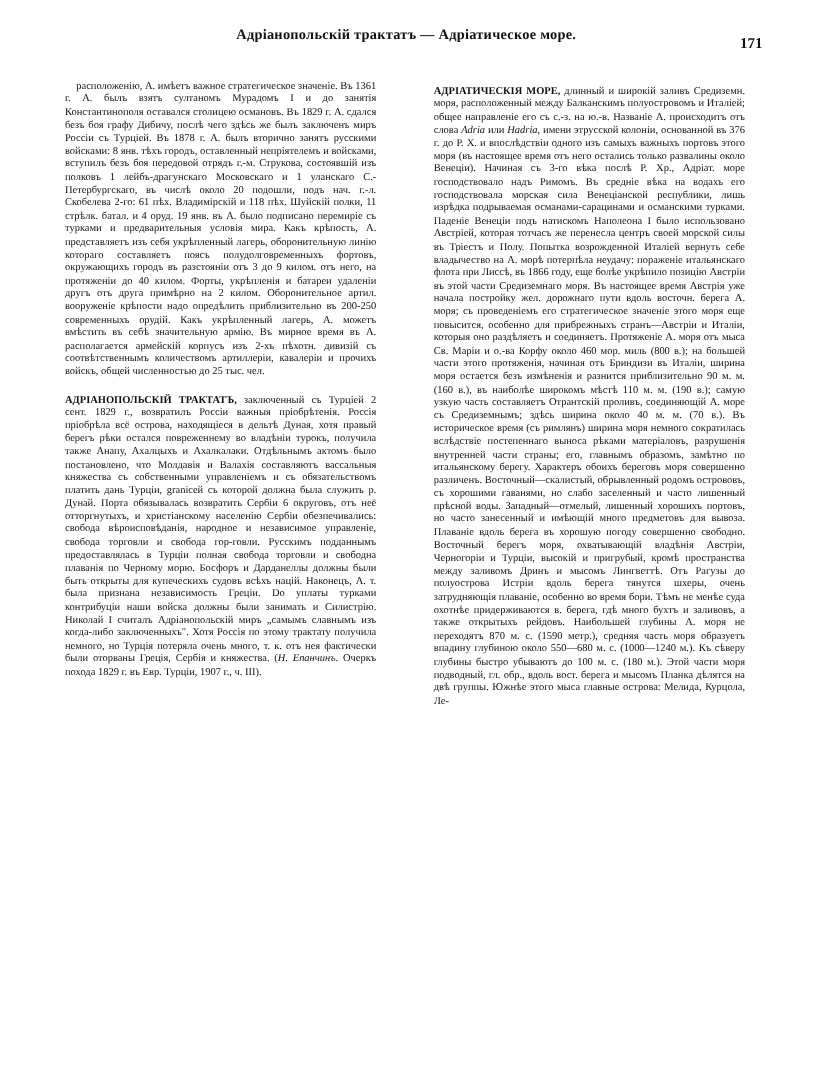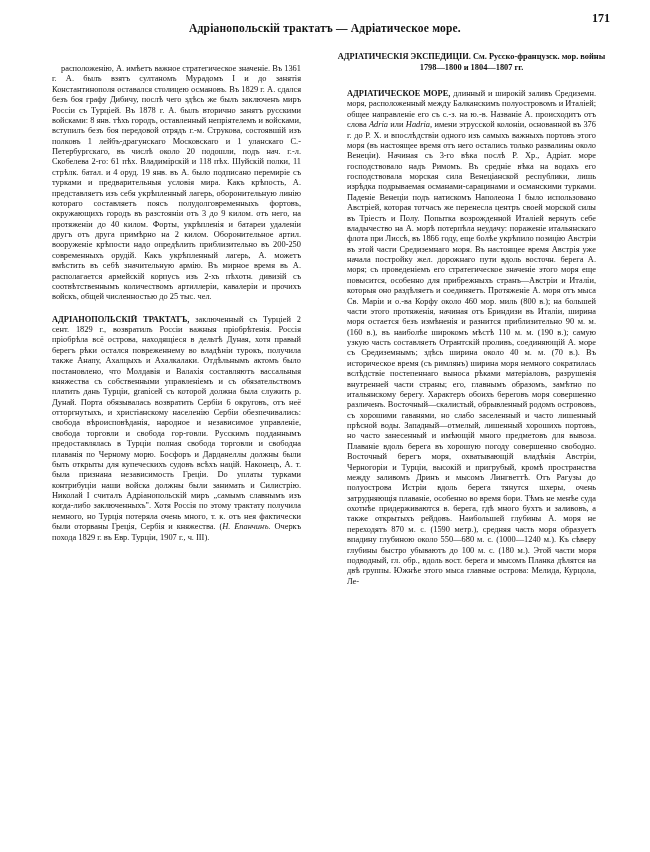--- a/index.html
+++ b/index.html
@@ -31,21 +31,21 @@
   }
   .header-title {
     font-size: 11.5px;
     font-weight: bold;
     letter-spacing: 0.2px;
     text-align: left;
   }
   .header-page {
     position: absolute;
     right: 0;
-    bottom: 16px;
+    bottom: 0;
     font-size: 12px;
     font-weight: bold;
   }
   .columns {
     display: flex;
     gap: 22px;
     height: 790px;
   }
   .col {
     width: 273px;
@@ -98,32 +98,26 @@
       <div class="entry-block">
         <p class="para noindent">
           <span class="run-in">АДРІАНОПОЛЬСКІЙ ТРАКТАТЪ,</span>
           <span>заключенный съ Турціей 2 сент. 1829 г., возвратилъ Россіи важныя пріобрѣтенія. Россія пріобрѣла всё острова, находящіеся в дельтѣ Дуная, хотя правый берегъ рѣки остался повреженнему во владѣніи турокъ, получила также Анапу, Ахалцыхъ и Ахалкалаки. Отдѣльнымъ актомъ было постановлено, что Молдавія и Валахія составляютъ вассальныя княжества съ собственными управленіемъ и съ обязательствомъ платить дань Турціи, granicей съ которой должна была служить р. Дунай. Порта обязывалась возвратить Сербіи 6 округовъ, отъ неё отторгнутыхъ, и христіанскому населенію Сербіи обезпечивались: свобода вѣроисповѣданія, народное и независимое управленіе, свобода торговли и свобода гор-говли. Русскимъ подданнымъ предоставлялась в Турціи полная свобода торговли и свободна плаванія по Черному морю. Босфоръ и Дарданеллы должны были быть открыты для купеческихъ судовъ всѣхъ націй. Наконецъ, А. т. была признана независимость Греціи. Do уплаты турками контрибуціи наши войска должны были занимать и Силистрію. Николай I считалъ Адріанопольскій миръ „самымъ славнымъ изъ когда-либо заключенныхъ". Хотя Россія по этому трактату получила немного, но Турція потеряла очень много, т. к. отъ нея фактически были оторваны Греція, Сербія и княжества. (</span><i>Н. Епанчинъ.</i><span> Очеркъ похода 1829 г. въ Евр. Турціи, 1907 г., ч. III).</span>
         </p>
       </div>
     </div>
 
     <div class="col">
 
-      <div>
-        <p class="entry-head-center">
-          <span class="run-in">АДРІАТИЧЕСКІЯ ЭКСПЕДИЦІИ.</span>
-          <span class="run-in">См. Русско-французск. мор. войны 1798—1800 и 1804—1807 гг.</span>
-        </p>
-      </div>
 
       <div class="spacer-sm"></div>
 
       <div>
         <p class="para noindent">
-          <span class="run-in">АДРІАТИЧЕСКОЕ МОРЕ,</span>
+          <span class="run-in">АДРІАТИЧЕСКІЯ МОРЕ,</span>
           <span>длинный и широкій заливъ Средиземн. моря, расположенный между Балканскимъ полуостровомъ и Италіей; общее направленіе его съ с.-з. на ю.-в. Названіе А. происходитъ отъ слова </span><i>Adria</i><span> или </span><i>Hadria,</i><span> имени этрусской колоніи, основанной въ 376 г. до Р. Х. и впослѣдствіи одного изъ самыхъ важныхъ портовъ этого моря (въ настоящее время отъ него остались только развалины около Венеціи). Начиная съ 3-го вѣка послѣ Р. Хр., Адріат. море господствовало надъ Римомъ. Въ средніе вѣка на водахъ его господствовала морская сила Венеціанской республики, лишь изрѣдка подрываемая османами-сарацинами и османскими турками. Паденіе Венеціи подъ натискомъ Наполеона I было использовано Австріей, которая тотчасъ же перенесла центръ своей морской силы въ Тріестъ и Полу. Попытка возрожденной Италіей вернуть себе владычество на А. морѣ потерпѣла неудачу: пораженіе итальянскаго флота при Лиссѣ, въ 1866 году, еще болѣе укрѣпило позицію Австріи въ этой части Средиземнаго моря. Въ настоящее время Австрія уже начала постройку жел. дорожнаго пути вдоль восточн. берега А. моря; съ проведеніемъ его стратегическое значеніе этого моря еще повысится, особенно для прибрежныхъ странъ—Австріи и Италіи, которыя оно раздѣляетъ и соединяетъ. Протяженіе А. моря отъ мыса Св. Маріи и о.-ва Корфу около 460 мор. миль (800 в.); на большей части этого протяженія, начиная отъ Бриндизи въ Италіи, ширина моря остается безъ измѣненія и разнится приблизительно 90 м. м. (160 в.), въ наиболѣе широкомъ мѣстѣ 110 м. м. (190 в.); самую узкую часть составляетъ Отрантскій проливъ, соединяющій А. море съ Средиземнымъ; здѣсь ширина около 40 м. м. (70 в.). Въ историческое время (съ римлянъ) ширина моря немного сократилась вслѣдствіе постепеннаго выноса рѣками матеріаловъ, разрушенія внутренней части страны; его, главнымъ образомъ, замѣтно по итальянскому берегу. Характеръ обоихъ береговъ моря совершенно различенъ. Восточный—скалистый, обрывленный родомъ острововъ, съ хорошими гаванями, но слабо заселенный и часто лишенный прѣсной воды. Западный—отмелый, лишенный хорошихъ портовъ, но часто занесенный и имѣющій много предметовъ для вывоза. Плаваніе вдоль берега въ хорошую погоду совершенно свободно. Восточный берегъ моря, охватывающій владѣнія Австріи, Черногоріи и Турціи, высокій и пригрубый, кромѣ пространства между заливомъ Дринъ и мысомъ Лингветтѣ. Отъ Рагузы до полуострова Истріи вдоль берега тянутся шхеры, очень затрудняющія плаваніе, особенно во время бори. Тѣмъ не менѣе суда охотнѣе придерживаются в. берега, гдѣ много бухтъ и заливовъ, а также открытыхъ рейдовъ. Наибольшей глубины А. моря не переходятъ 870 м. с. (1590 метр.), средняя часть моря образуетъ впадину глубиною около 550—680 м. с. (1000—1240 м.). Къ сѣверу глубины быстро убываютъ до 100 м. с. (180 м.). Этой части моря подводный, гл. обр., вдоль вост. берега и мысомъ Планка дѣлятся на двѣ группы. Южнѣе этого мыса главные острова: Мелида, Курцола, Ле-</span>
         </p>
       </div>
 
     </div>
 
   </div>
 </div>
 
 </body></html>

